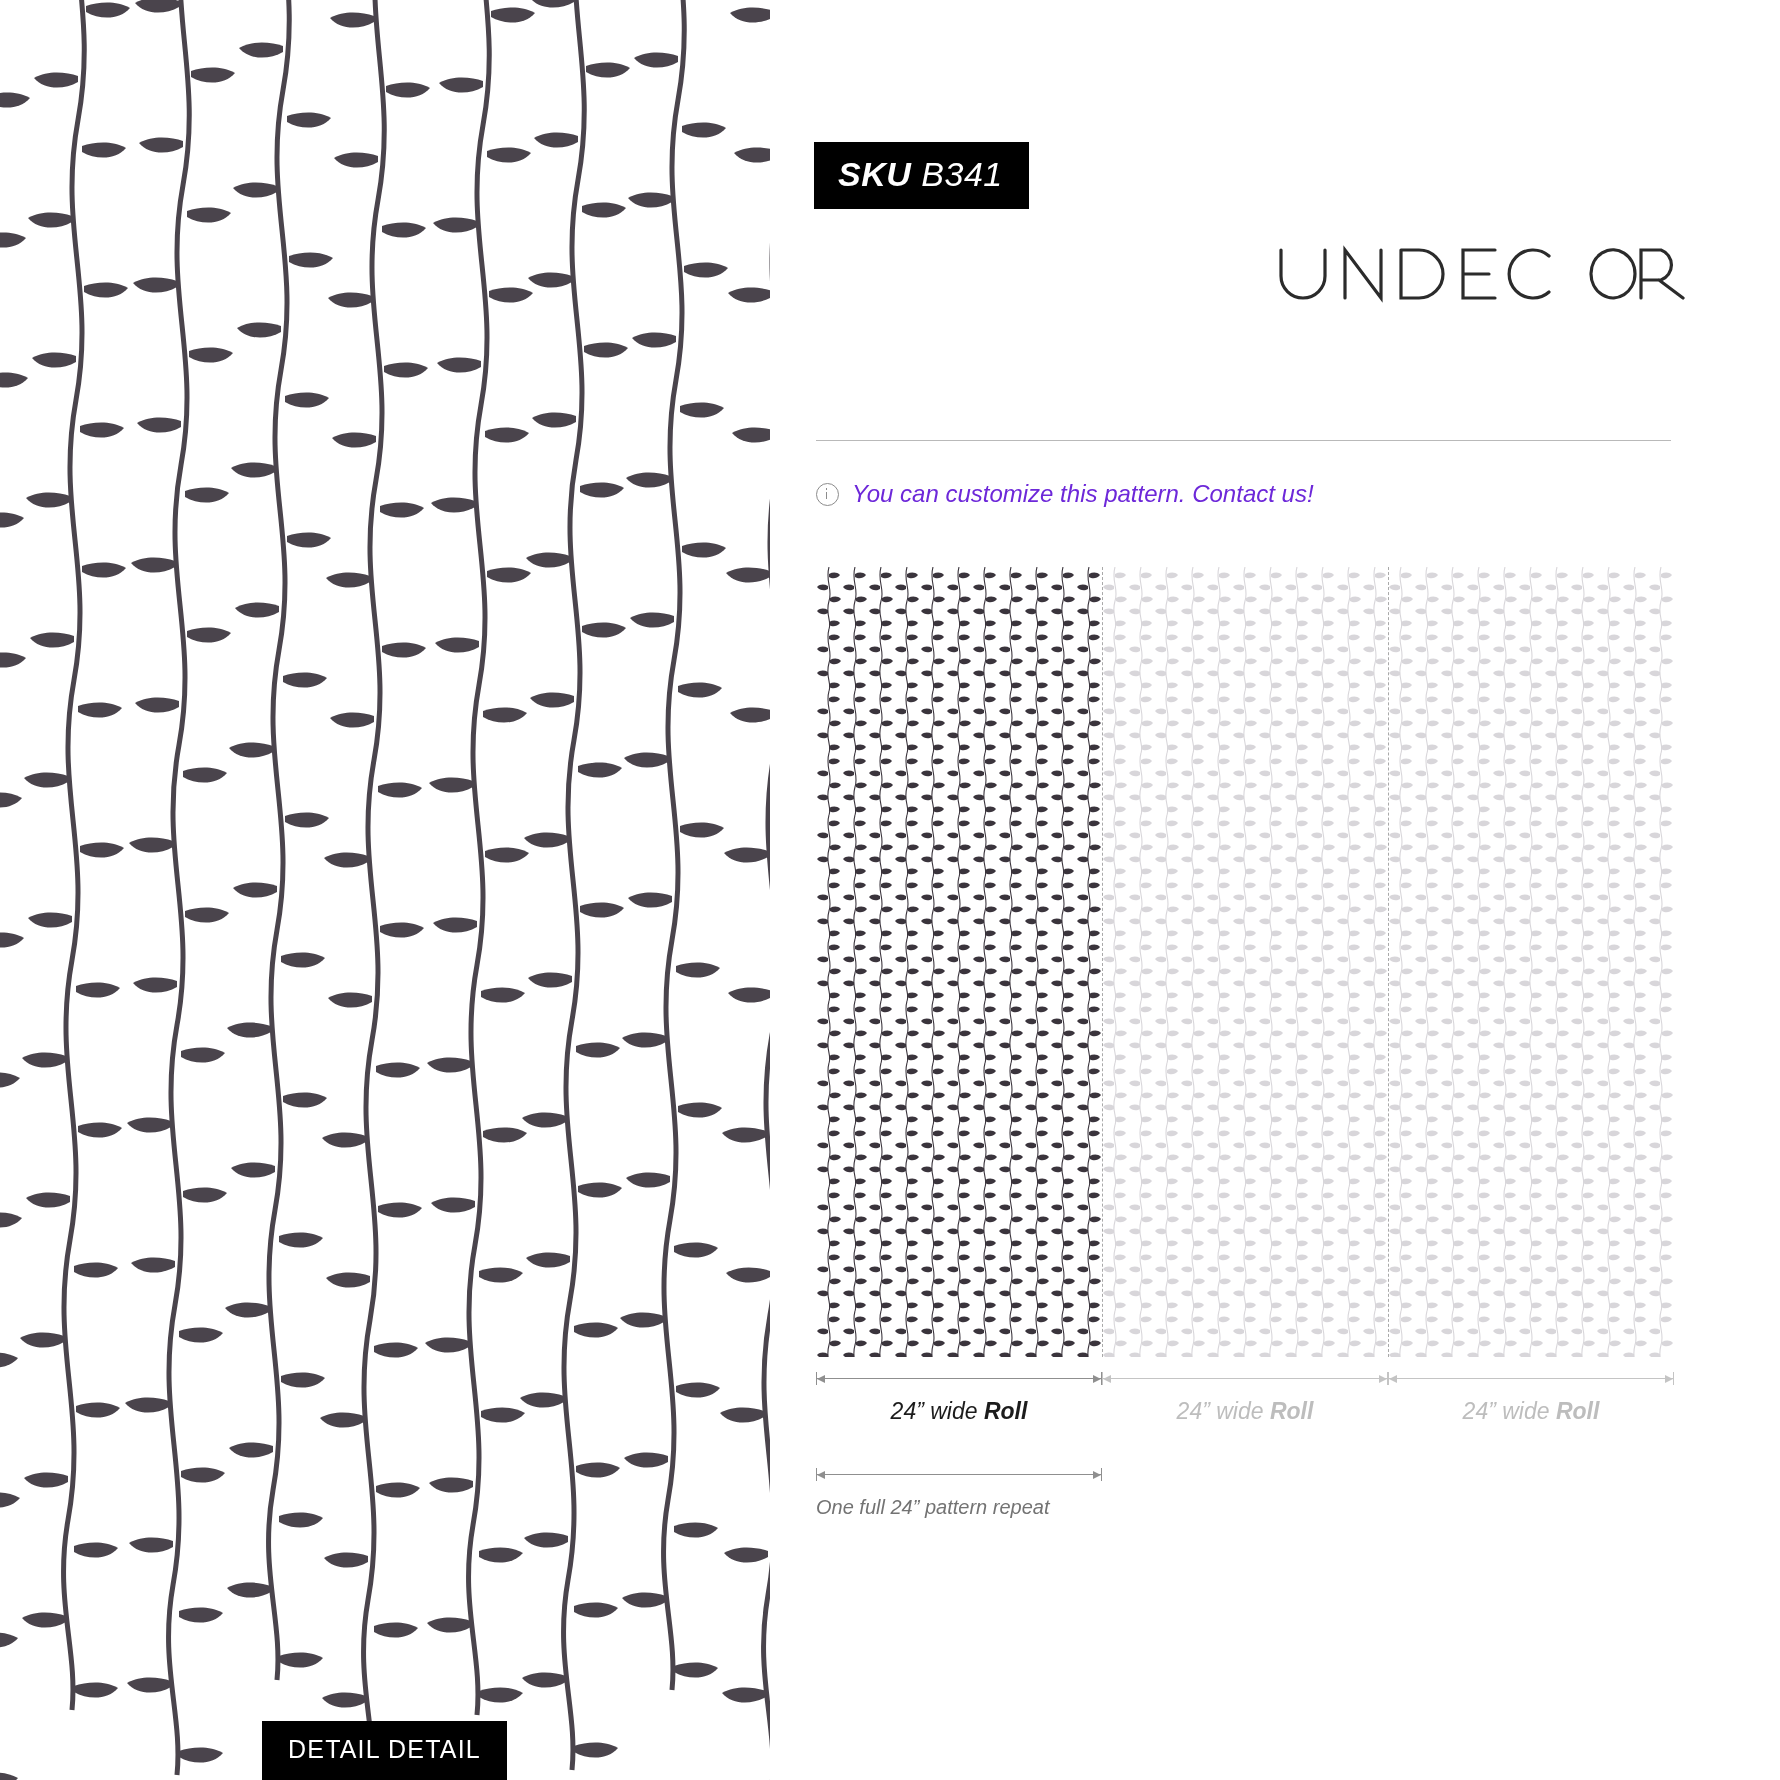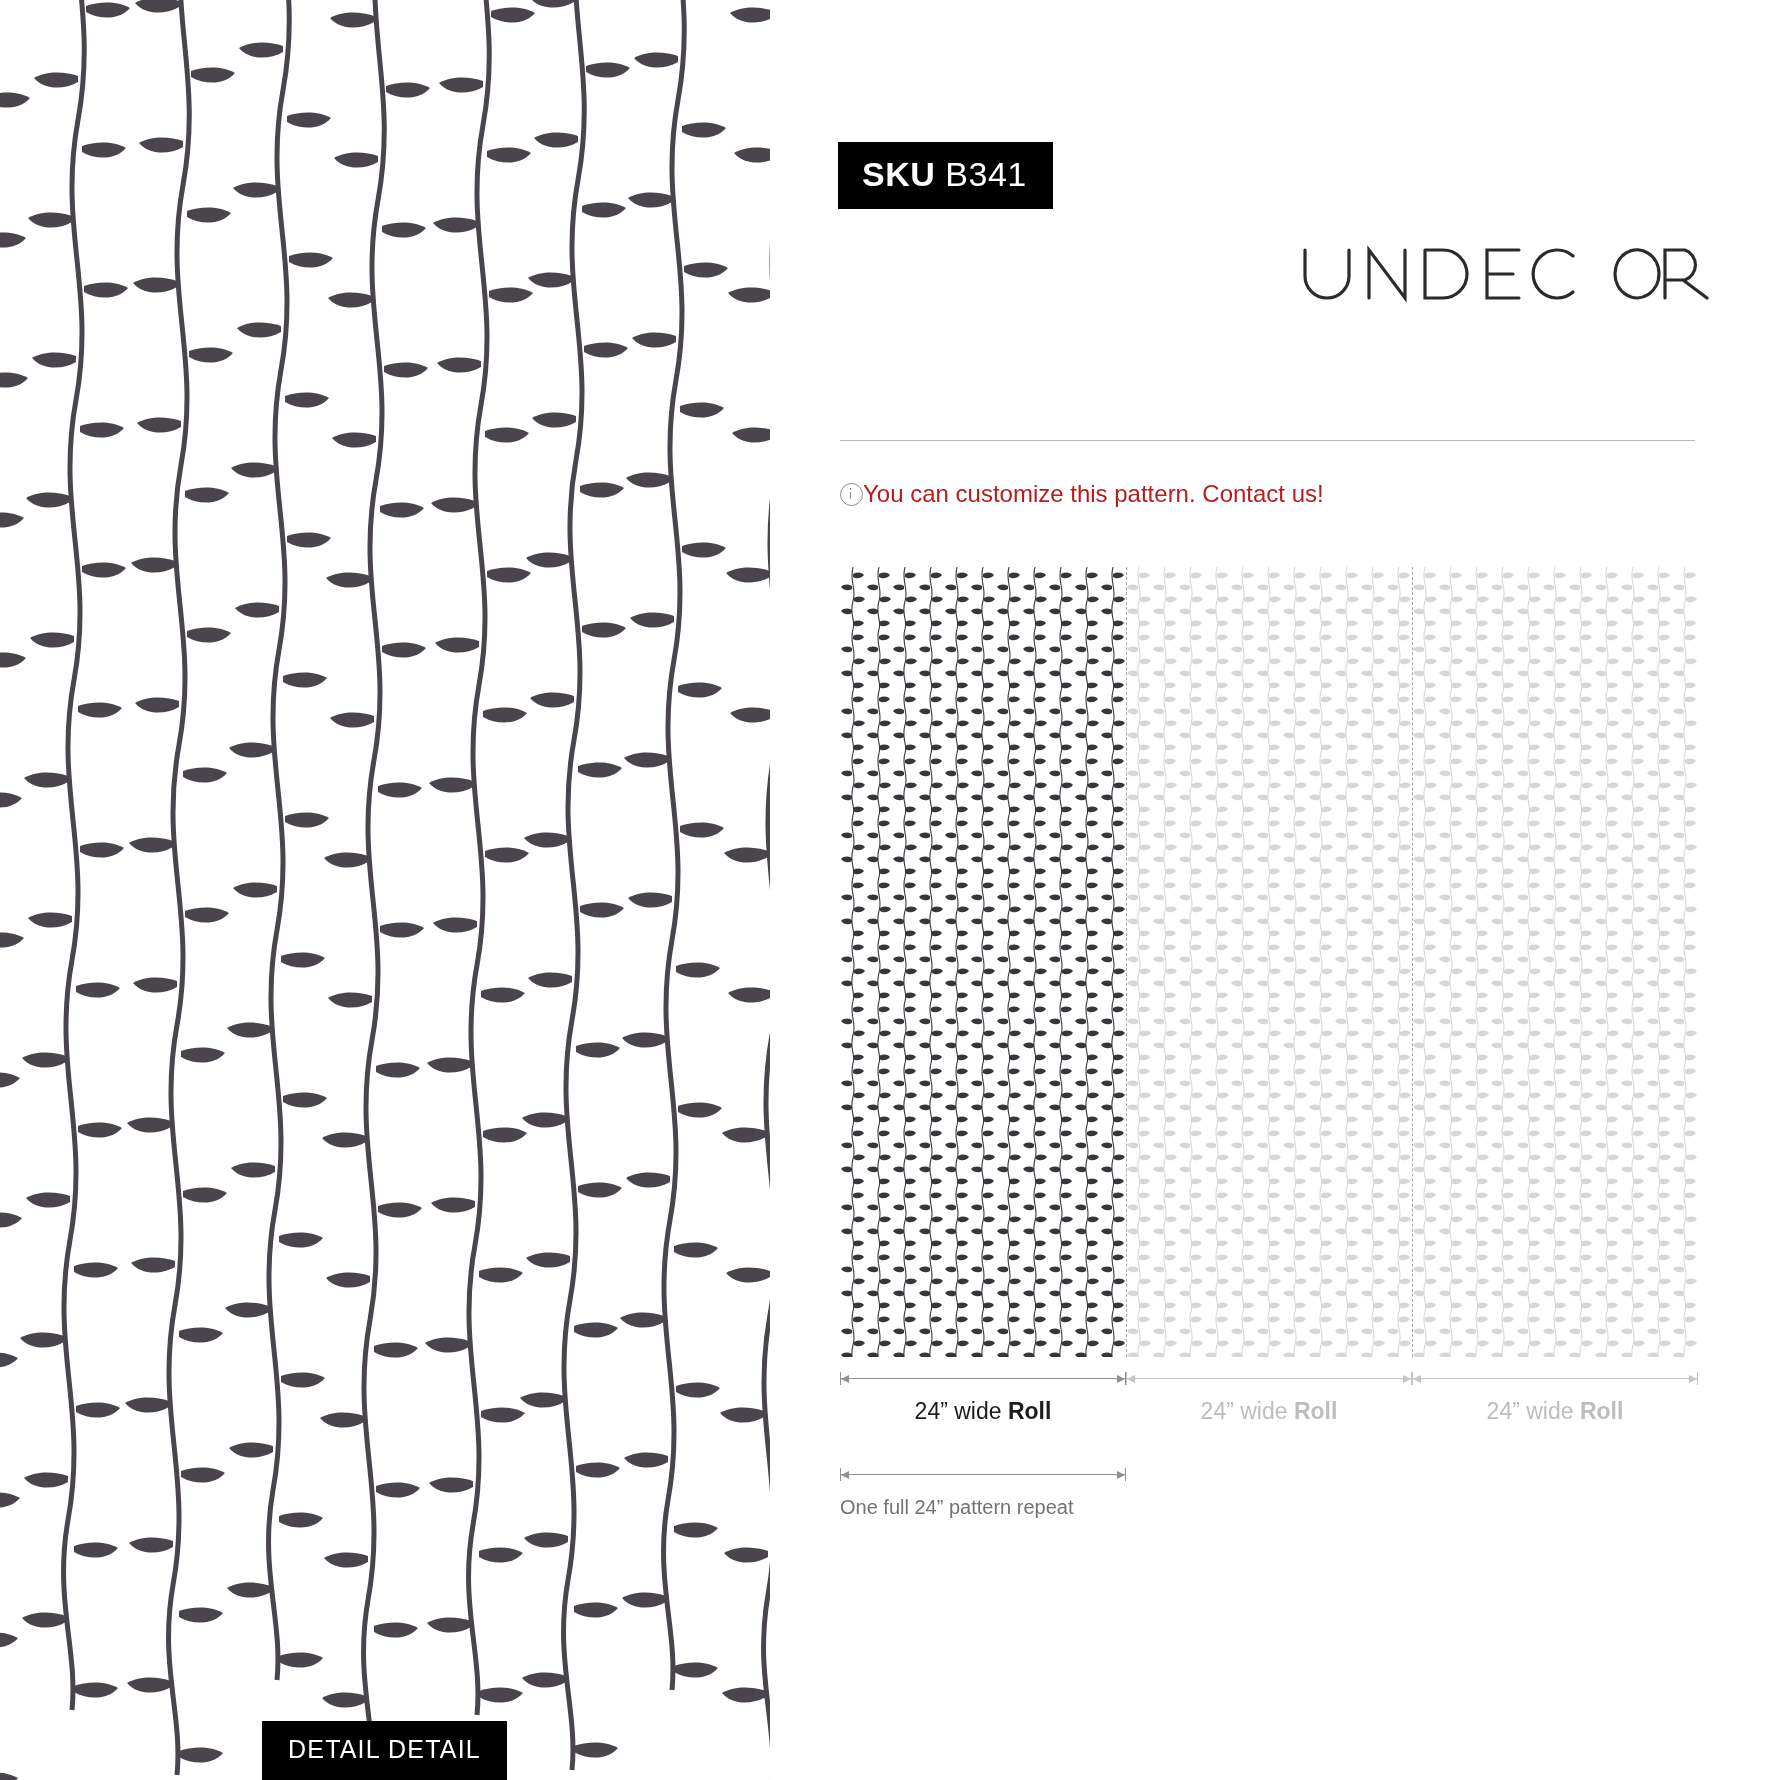--- a/index.html
+++ b/index.html
@@ -41,24 +41,25 @@
     color: #ffffff;
     font-size: 25px;
     letter-spacing: 1.2px;
     padding: 14px 26px 16px 26px;
     white-space: nowrap;
   }
 
   
   #info-panel {
     position: absolute;
-    left: 770px;
+    left: 746px;
     top: 0;
     width: 1010px;
     height: 1300px;
+    font-style: italic;
   }
 
   #sku-badge {
     position: absolute;
     left: 68px;
     top: 142px;
     background: #000000;
     color: #ffffff;
     font-size: 34px;
     padding: 13px 26px 15px 24px;
@@ -105,23 +106,24 @@
     height: 1px;
     background: #b9b9b9;
   }
 
   
   #customize-note {
     position: absolute;
     left: 70px;
     top: 480px;
     font-size: 24px;
-    color: #b91c1c;
+    color: #6d28d9;
     display: flex;
     align-items: center;
+    gap: 13px;
     white-space: nowrap;
   }
   #customize-note .info-circle {
     display: inline-block;
     width: 21px;
     height: 21px;
     border: 1.6px solid #8c8c8c;
     border-radius: 50%;
     position: relative;
     flex: 0 0 auto;

